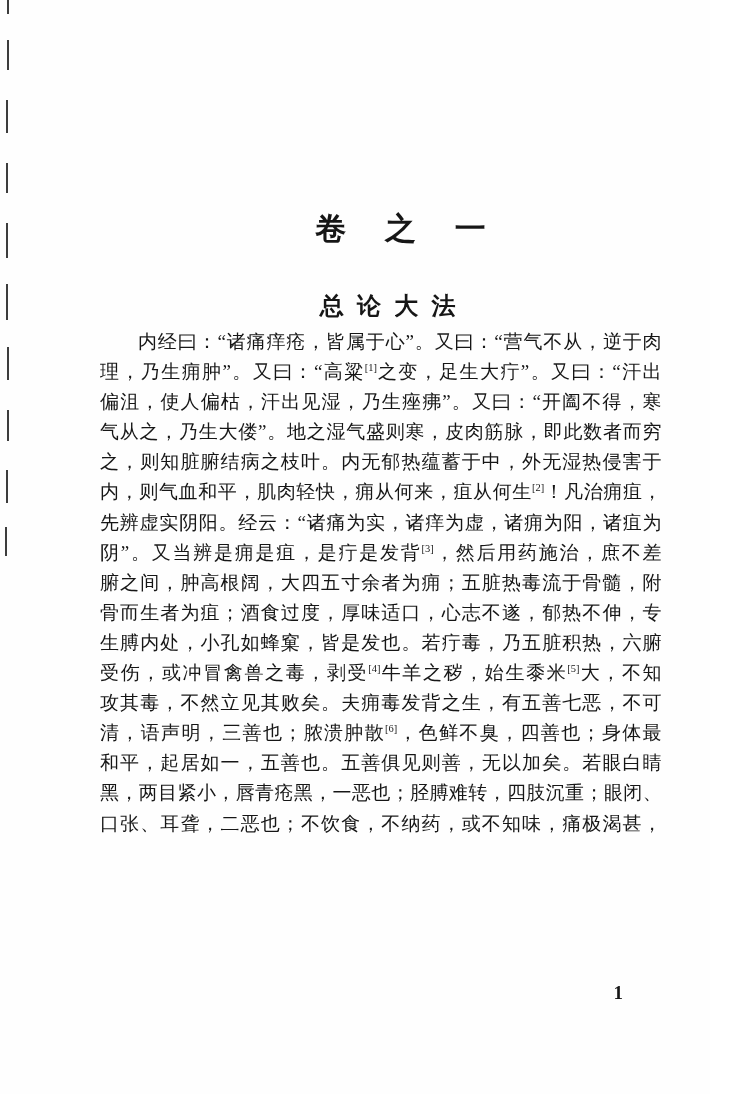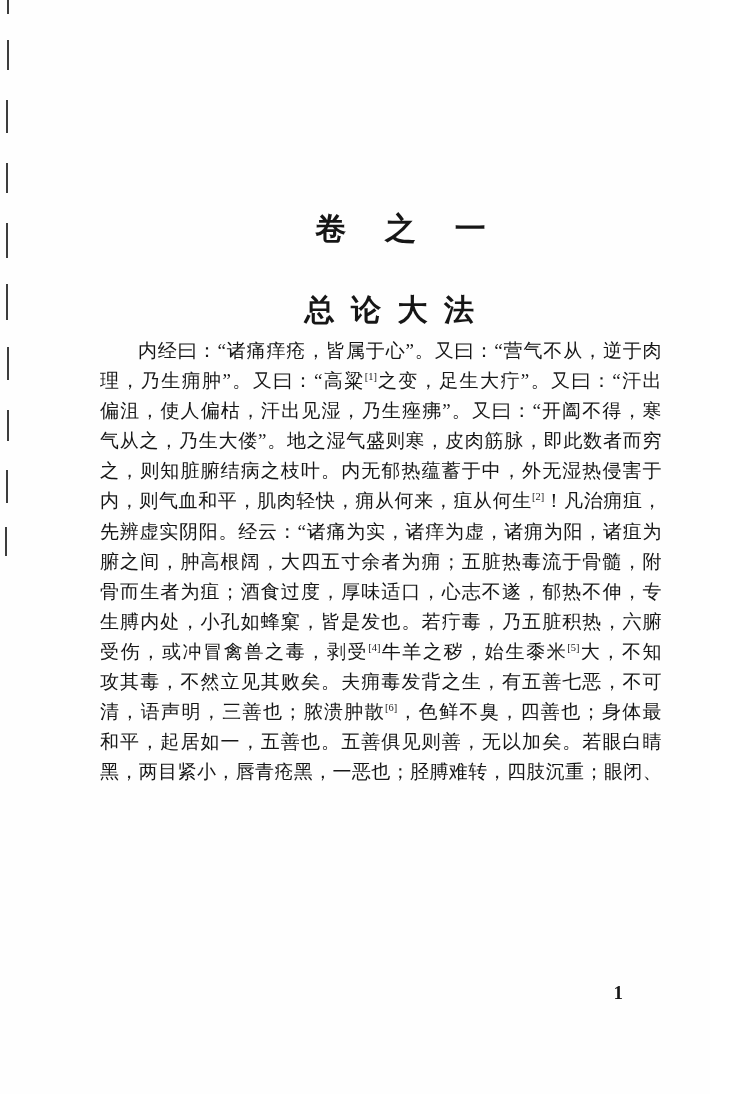--- a/index.html
+++ b/index.html
@@ -23,29 +23,29 @@
     font-size:31px;
     font-weight:600;
     letter-spacing:1.25em;
     padding-left:1.25em; 
     white-space:nowrap;
   }
   .section-title{
     position:absolute;
     top:290px;left:100px;width:562px;
     text-align:center;
-    font-size:30px;
+    font-size:24px;
     font-weight:600;
     letter-spacing:0.55em;
     padding-left:0.55em;
     white-space:nowrap;
   }
   .body-text{
     position:absolute;
-    top:336px;left:100px;width:562px;
+    top:327px;left:100px;width:562px;
   }
   .bline{
     font-size:19px;
     line-height:30.1px;
     text-align:justify;
     text-align-last:justify;
     letter-spacing:0.02em;
     white-space:nowrap;
   }
   .bline.indent{ text-indent:2em; }
@@ -85,25 +85,27 @@
   <div class="section-title">总论大法</div>
 
   <div class="body-text" id="body-text">
       <div class="bline indent">内经曰：“诸痛痒疮，皆属于心”。又曰：“营气不从，逆于肉</div>
       <div class="bline">理，乃生痈肿”。又曰：“高粱<sup class="fn">[1]</sup>之变，足生大疔”。又曰：“汗出</div>
       <div class="bline">偏沮，使人偏枯，汗出见湿，乃生痤疿”。又曰：“开阖不得，寒</div>
       <div class="bline">气从之，乃生大偻”。地之湿气盛则寒，皮肉筋脉，即此数者而穷</div>
       <div class="bline">之，则知脏腑结病之枝叶。内无郁热蕴蓄于中，外无湿热侵害于</div>
       <div class="bline">内，则气血和平，肌肉轻快，痈从何来，疽从何生<sup class="fn">[2]</sup>！凡治痈疽，</div>
       <div class="bline">先辨虚实阴阳。经云：“诸痛为实，诸痒为虚，诸痈为阳，诸疽为</div>
+      <div class="bline">阴”。又当辨是痈是疽，是疔是发背<sup class="fn">[3]</sup>，然后用药施治，庶不差</div>
       <div class="bline">腑之间，肿高根阔，大四五寸余者为痈；五脏热毒流于骨髓，附</div>
       <div class="bline">骨而生者为疽；酒食过度，厚味适口，心志不遂，郁热不伸，专</div>
       <div class="bline">生膊内处，小孔如蜂窠，皆是发也。若疔毒，乃五脏积热，六腑</div>
       <div class="bline">受伤，或冲冒禽兽之毒，剥受<sup class="fn">[4]</sup>牛羊之秽，始生黍米<sup class="fn">[5]</sup>大，不知</div>
       <div class="bline">攻其毒，不然立见其败矣。夫痈毒发背之生，有五善七恶，不可</div>
       <div class="bline">清，语声明，三善也；脓溃肿散<sup class="fn">[6]</sup>，色鲜不臭，四善也；身体最</div>
       <div class="bline">和平，起居如一，五善也。五善俱见则善，无以加矣。若眼白睛</div>
       <div class="bline">黑，两目紧小，唇青疮黑，一恶也；胫膊难转，四肢沉重；眼闭、</div>
+      <div class="bline">口张、耳聋，二恶也；不饮食，不纳药，或不知味，痛极渴甚，</div>
     </div>
 
   <div class="page-number">1</div>
 
 </div>
 
 </body></html>

